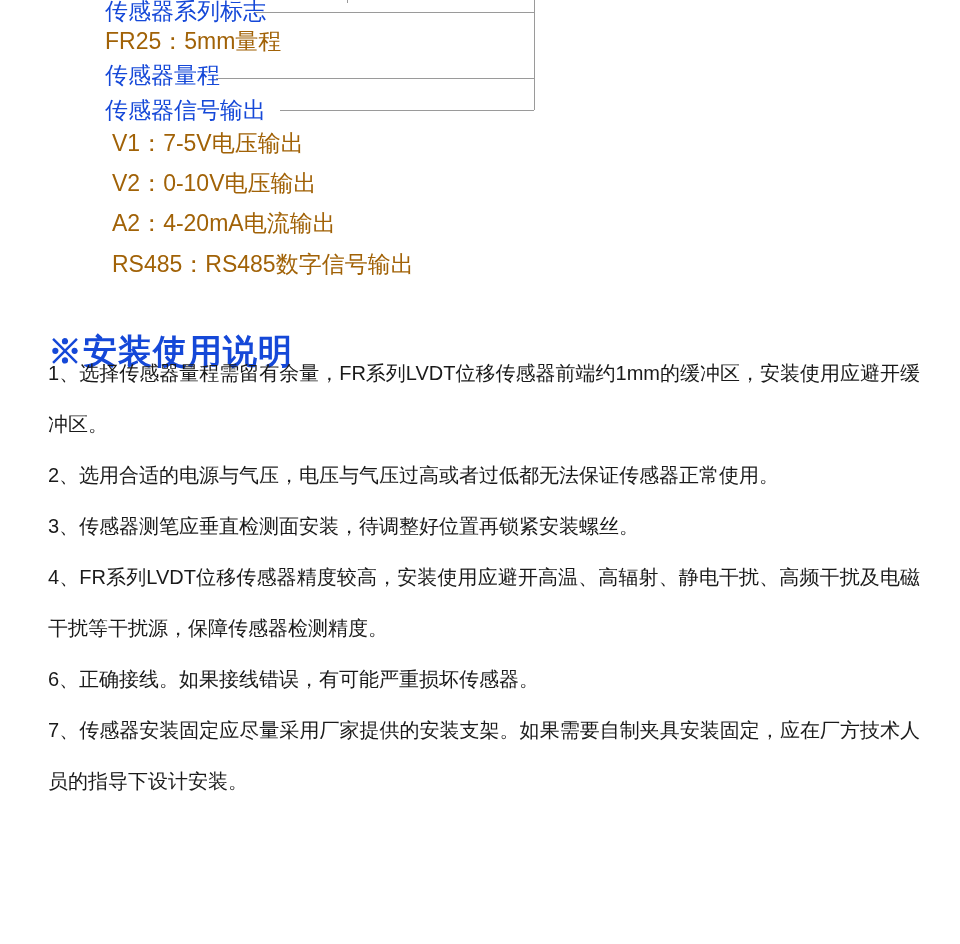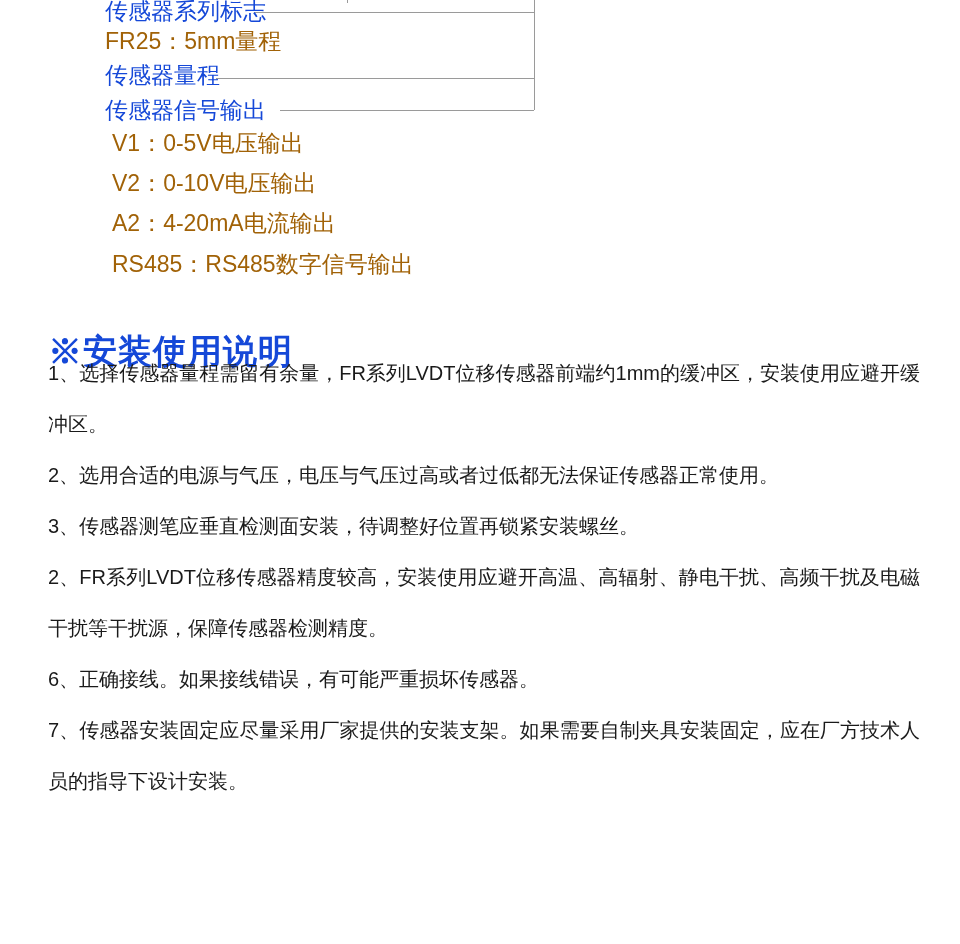--- a/index.html
+++ b/index.html
@@ -104,33 +104,33 @@
     <div class="bracket" style="left:534px; top:78px; width:0; height:32px; border-left-width:1px;"></div>
 
     <div class="legend-line blue" style="left:105px; top:-4px;">传感器系列标志</div>
 
     <div class="legend-line dark" style="left:105px; top:26px;">FR25：5mm量程</div>
 
     <div class="legend-line blue" style="left:105px; top:60px;">传感器量程</div>
 
     <div class="legend-line blue" style="left:105px; top:95px;">传感器信号输出</div>
 
-    <div class="legend-line dark" style="left:112px; top:128px;">V1：0-5V电压输出</div>
+    <div class="legend-line dark" style="left:112px; top:128px;">V1：7-5V电压输出</div>
 
     <div class="legend-line dark" style="left:112px; top:168px;text-align:right;">V2：0-10V电压输出</div>
 
     <div class="legend-line dark" style="left:112px; top:208px;">A2：4-20mA电流输出</div>
 
     <div class="legend-line dark" style="left:112px; top:249px;">RS485：RS485数字信号输出</div>
   </div>
 
   <div class="section-heading">※安装使用说明</div>
 
   <div class="instructions">
     <p class="instr">1、选择传感器量程需留有余量，FR系列LVDT位移传感器前端约1mm的缓冲区，安装使用应避开缓冲区。</p>
     <p class="instr">2、选用合适的电源与气压，电压与气压过高或者过低都无法保证传感器正常使用。</p>
     <p class="instr">3、传感器测笔应垂直检测面安装，待调整好位置再锁紧安装螺丝。</p>
-    <p class="instr">2、FR系列LVDT位移传感器精度较高，安装使用应避开高温、高辐射、静电干扰、高频干扰及电磁干扰等干扰源，保障传感器检测精度。</p>
+    <p class="instr">4、FR系列LVDT位移传感器精度较高，安装使用应避开高温、高辐射、静电干扰、高频干扰及电磁干扰等干扰源，保障传感器检测精度。</p>
     <p class="instr">6、正确接线。如果接线错误，有可能严重损坏传感器。</p>
     <p class="instr">7、传感器安装固定应尽量采用厂家提供的安装支架。如果需要自制夹具安装固定，应在厂方技术人员的指导下设计安装。</p>
   </div>
 
 </div>
 
 </body></html>

